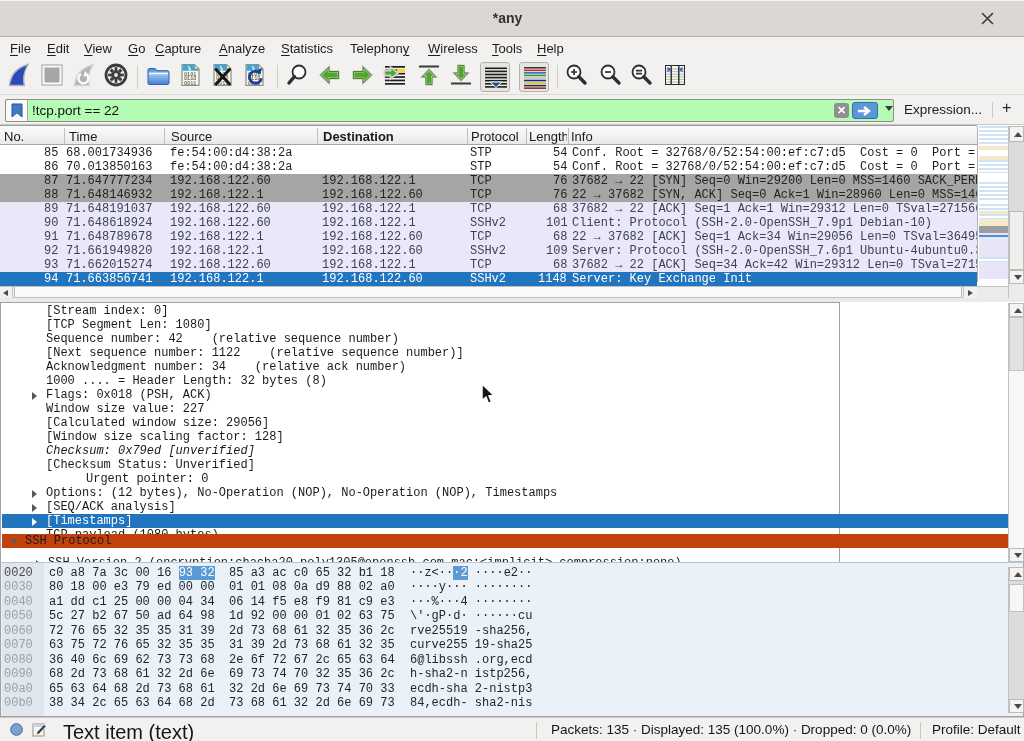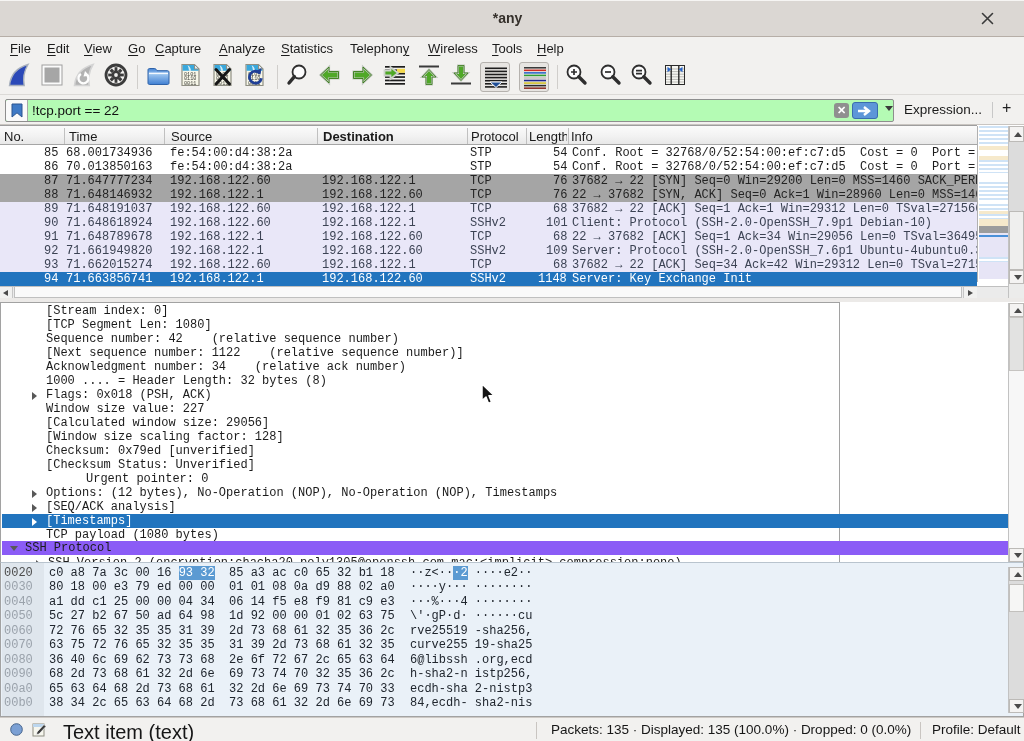--- a/index.html
+++ b/index.html
@@ -370,21 +370,21 @@
 </div>
 <div class="dline" style="top:99px;">
 <span style="position:absolute;left:44px">Window size value: 227</span>
 </div>
 <div class="dline" style="top:113px;">
 <span style="position:absolute;left:44px">[Calculated window size: 29056]</span>
 </div>
 <div class="dline" style="top:127px;">
 <span style="position:absolute;left:44px">[Window size scaling factor: 128]</span>
 </div>
-<div class="dline" style="top:141px;">
+<div class="dline" style="top:141px;font-style:italic;">
 <span style="position:absolute;left:44px">Checksum: 0x79ed [unverified]</span>
 </div>
 <div class="dline" style="top:155px;">
 <span style="position:absolute;left:44px">[Checksum Status: Unverified]</span>
 </div>
 <div class="dline" style="top:169px;margin-left:40px;">
 <span style="position:absolute;left:44px">Urgent pointer: 0</span>
 </div>
 <div class="dline" style="top:183px;">
 <div class="tri trir" style="left:30px;border-left-color:#585858"></div>
@@ -394,21 +394,21 @@
 <div class="tri trir" style="left:30px;border-left-color:#585858"></div>
 <span style="position:absolute;left:44px">[SEQ/ACK analysis]</span>
 </div>
 <div class="dline" style="top:211px;background:#2174be;color:#fff;">
 <div class="tri trir" style="left:30px;border-left-color:#fff"></div>
 <span style="position:absolute;left:44px">[Timestamps]</span>
 </div>
 <div class="dline" style="top:225px;">
 <span style="position:absolute;left:44px">TCP payload (1080 bytes)</span>
 </div>
-<div class="dline" style="top:238px;background:#8b5cf6;">
+<div class="dline" style="top:231px;background:#c2410c;">
 <div class="tri trid" style="left:8px;border-top-color:#585858"></div>
 <span style="position:absolute;left:23px">SSH Protocol</span>
 </div>
 <div class="dline" style="top:253px;">
 <div class="tri trir" style="left:34px;border-left-color:#585858"></div>
 <span style="position:absolute;left:46px">SSH Version 2 (encryption:chacha20_poly1305@openssh.com mac:&lt;implicit&gt; compression:none)</span>
 </div>
 <div class="sbv" style="left:1007px;top:0px;height:259px;background:#f7f7f7;">
       <div class="sbbtn" style="top:0px;height:14px;">
         <div class="arrow" style="left:3.5px;top:4px;border-left:4px solid transparent;border-right:4px solid transparent;border-bottom:5px solid #4a4a4a"></div>

